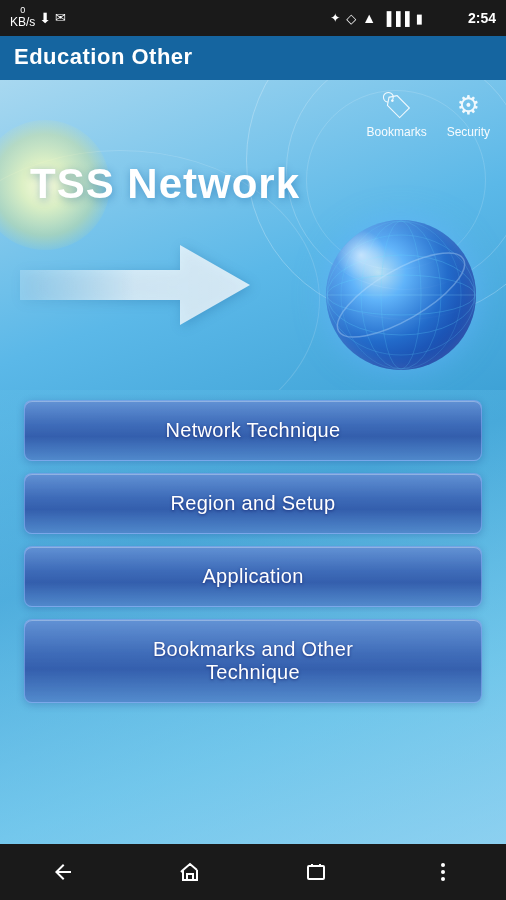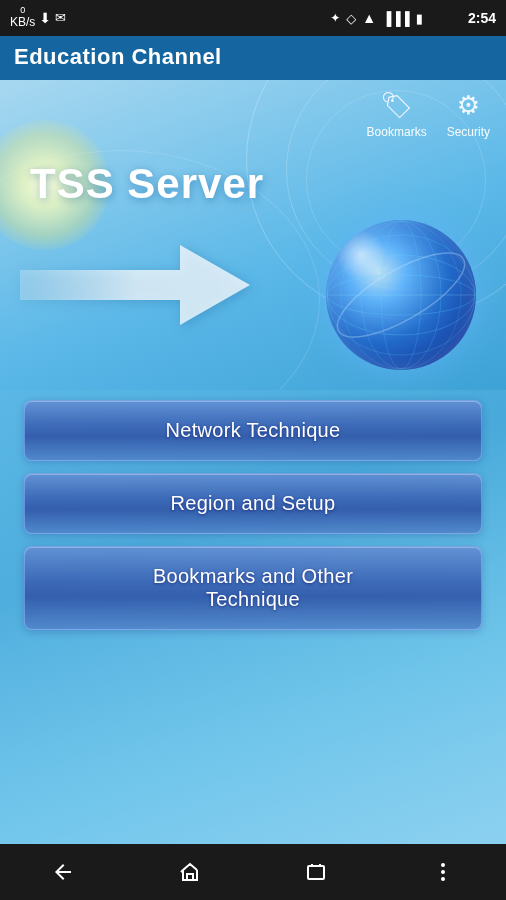--- a/index.html
+++ b/index.html
@@ -253,21 +253,21 @@
     <span>✦</span>
     <span style="font-size:13px">◇</span>
     <span style="font-size:14px">▲</span>
     <span style="font-size:13px">▐▐▐</span>
     <span style="font-size:13px">▮</span>
     <span class="status-time">2:54</span>
   </div>
 </div>
 
 <div id="app-header">
-  <div id="app-title">Education Channel</div>
+  <div id="app-title">Education Other</div>
 </div>
 
 <div id="main-content">
 
   <div id="hero-section">
 
     <div class="bg-arc" style="width:320px;height:320px;top:-80px;right:-60px;border-color:rgba(255,255,255,0.25)"></div>
     <div class="bg-arc" style="width:240px;height:240px;top:-30px;right:-20px;border-color:rgba(255,255,255,0.2)"></div>
     <div class="bg-arc" style="width:180px;height:180px;top:10px;right:20px;border-color:rgba(255,255,255,0.15)"></div>
     <div class="bg-arc" style="width:400px;height:300px;bottom:-60px;left:-80px;border-color:rgba(255,255,255,0.15)"></div>
@@ -278,21 +278,21 @@
       <div class="top-icon-item">
         <span class="icon-glyph">🏷</span>
         <span class="icon-label">Bookmarks</span>
       </div>
       <div class="top-icon-item">
         <span class="icon-glyph">⚙</span>
         <span class="icon-label">Security</span>
       </div>
     </div>
 
-    <div id="channel-title">TSS Server</div>
+    <div id="channel-title">TSS Network</div>
 
     <svg class="big-arrow arrow-svg" viewBox="0 0 230 90" xmlns="http://www.w3.org/2000/svg">
       <defs>
         <linearGradient id="arrowGrad" x1="0%" y1="0%" x2="100%" y2="0%">
           <stop offset="0%" style="stop-color:rgba(255,255,255,0.3)"></stop>
           <stop offset="50%" style="stop-color:rgba(255,255,255,0.85)"></stop>
           <stop offset="100%" style="stop-color:rgba(255,255,255,0.9)"></stop>
         </linearGradient>
       </defs>
       <polygon points="0,30 160,30 160,5 230,45 160,85 160,60 0,60" fill="url(#arrowGrad)" opacity="0.85"></polygon>
@@ -315,20 +315,21 @@
           <ellipse cx="75" cy="75" rx="72" ry="25" fill="none" stroke="rgba(200,230,255,0.7)" stroke-width="1.5" transform="rotate(-30 75 75)"></ellipse>
         </svg>
       </div>
     </div>
 
   </div>
 
   <div id="buttons-section">
     <button class="menu-button">Network Technique</button>
     <button class="menu-button">Region and Setup</button>
+    <button class="menu-button">Application</button>
     <button class="menu-button" style="white-space:pre-line">Bookmarks and Other
 Technique</button>
   </div>
 
 </div>
 
 <div id="nav-bar">
   <div class="nav-icon">
     <svg width="24" height="24" viewBox="0 0 24 24" fill="white">
       <path d="M20 11H7.83l5.59-5.59L12 4l-8 8 8 8 1.41-1.41L7.83 13H20v-2z"></path>

